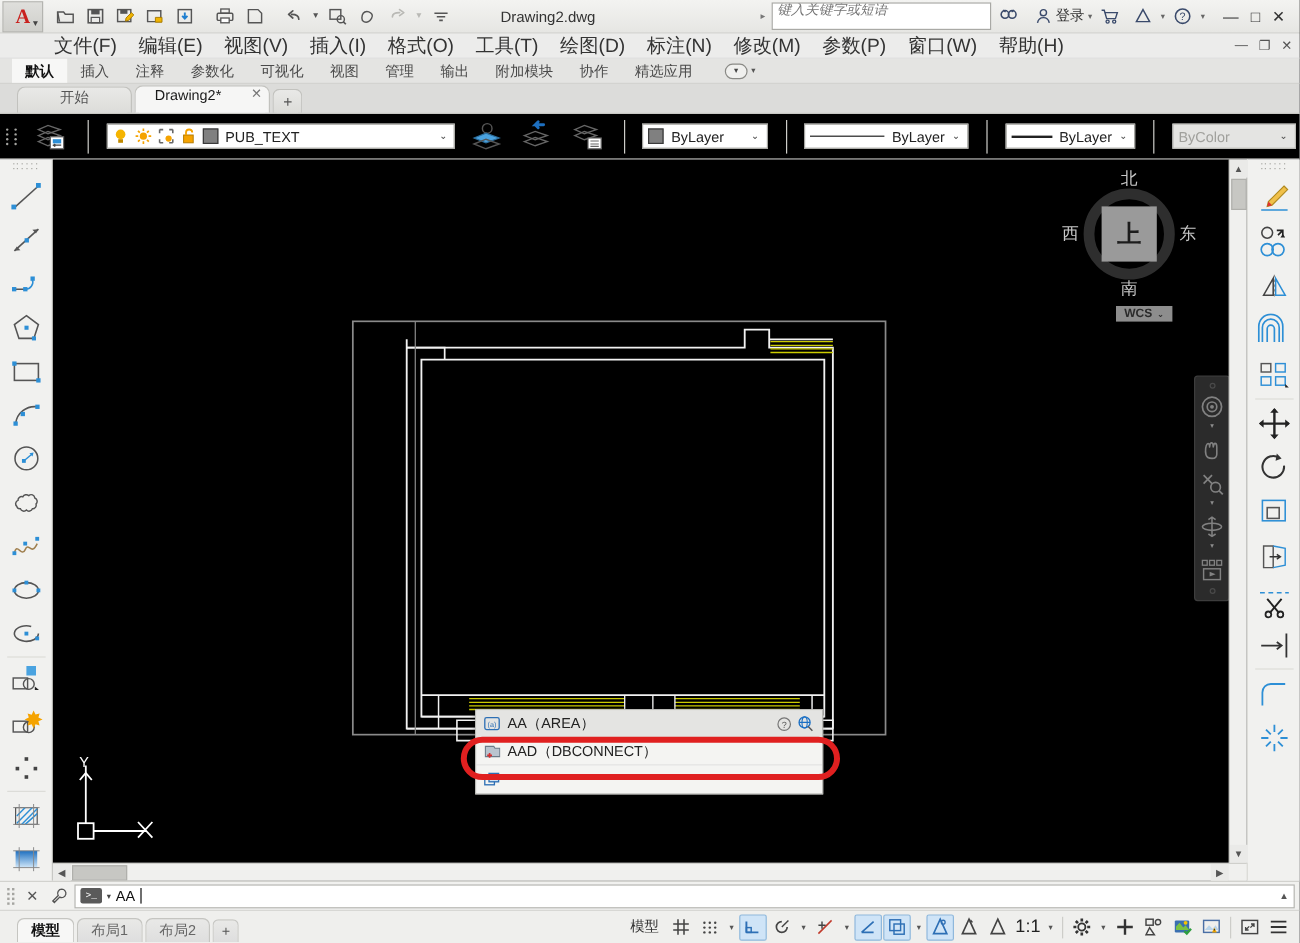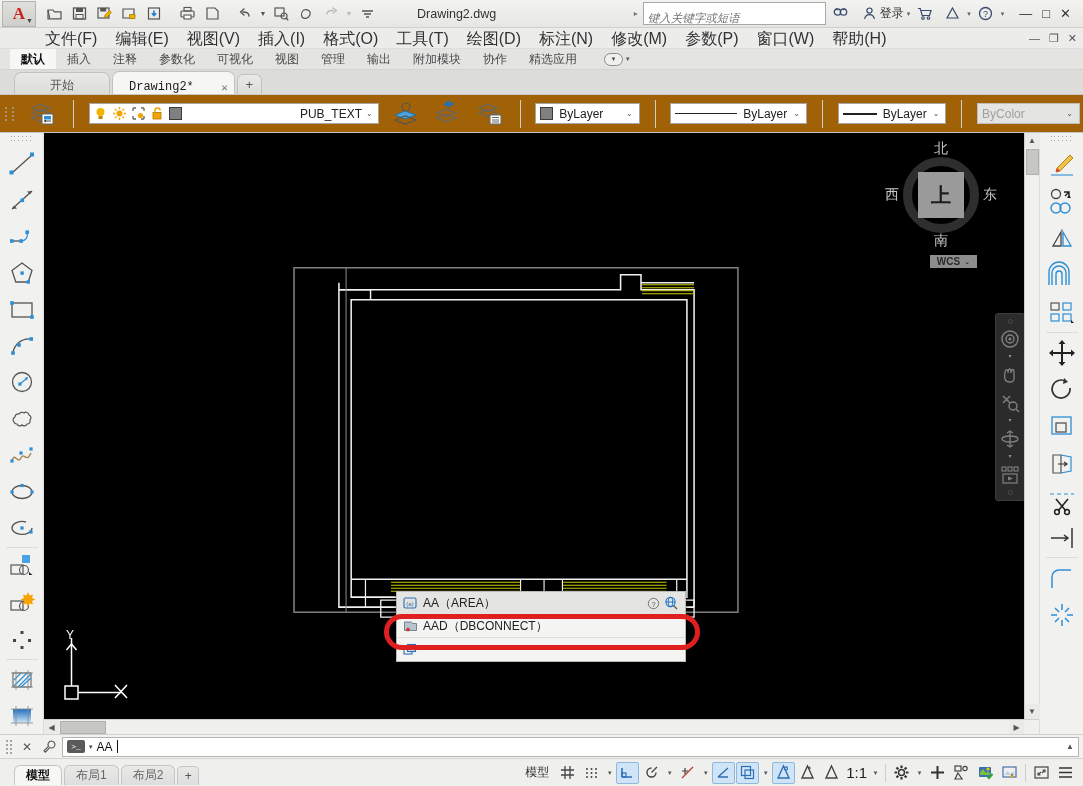--- a/index.html
+++ b/index.html
@@ -34,21 +34,21 @@
     cursor:default;
   }
   .qbtn svg { display:block; }
   .qsep { width:7px; }
   .title-doc {
     margin-left:38px; font-size:12.5px; color:#333; white-space:nowrap;
   }
   .title-right { margin-left:auto; display:flex; align-items:center; gap:3px; padding-right:4px;}
   .searchbox {
     width:183px; height:23px; background:#fff; border:1px solid #a9a9a5;
-    display:flex; align-items:flex-end; padding:0 4px;
+    display:flex; align-items:flex-start; padding:0 4px;
   }
   .searchbox input {
     border:0; outline:0; width:100%; font-size:11.5px; font-style:italic;
     color:#8d8d8d; background:transparent; font-family:inherit;
   }
   .tri-left { font-size:8px; color:#777; margin-right:2px; }
   .loginbox { display:flex; align-items:center; gap:3px; margin-left:6px; font-size:12px; color:#333; }
   .mini-caret { font-size:7px; color:#666; }
   .wctrl { display:flex; align-items:center; gap:10px; margin-left:12px; padding-right:6px; color:#333; }
   .wctrl div { cursor:default; font-size:13px; line-height:1; }
@@ -78,37 +78,37 @@
   .filetabs {
     height:25px; flex:0 0 25px; background:#dcdcda;
     display:flex; align-items:flex-end; padding-left:14px; gap:2px;
     border-bottom:1px solid #c8c8c4;
   }
   .ftab {
     height:22px; min-width:96px; padding:0 16px;
     background:linear-gradient(#e9e9e7,#dcdcd9);
     border:1px solid #c2c2be; border-bottom:none;
     border-radius:7px 7px 0 0;
-    display:flex; align-items:flex-end; justify-content:center;
-    font-size:12px; color:#555; cursor:default; position:relative;font-family:Liberation Mono, monospace;
+    display:flex; align-items:flex-start; justify-content:center;
+    font-size:12px; color:#555; cursor:default; position:relative;
   }
   .ftab.active { background:#f6f6f5; color:#1a1a1a; height:23px; }
   .ftab .closex { position:absolute; right:6px; font-size:11px; color:#777; }
   .ftab.hasclose { padding-right:40px; }
   .ftab-add {
     width:25px;height:20px;background:linear-gradient(#e9e9e7,#dcdcd9);
     border:1px solid #c2c2be;border-bottom:none;border-radius:6px 6px 0 0;
     display:flex;align-items:center;justify-content:center;font-size:13px;color:#555;
   }
 
   
   .propbar {
-    height:38px; flex:0 0 38px; background:#a16207;
+    height:38px; flex:0 0 38px; background:#000000;
     border-bottom:1px solid #c6c6c2;
-    display:flex; align-items:center; padding:0 3px; gap:12px;text-align:right;
+    display:flex; align-items:center; padding:0 3px; gap:12px;
   }
   .grip { width:6px; height:26px; display:flex; flex-direction:column; justify-content:center; gap:2px; align-items:center;}
   .grip i { width:2px;height:2px;background:#a5a5a1;display:block;border-radius:50%;}
   .gripcol { display:flex; gap:1px; }
   .pnlbtn { width:30px;height:32px;display:flex;align-items:center;justify-content:center; }
   .layer-combo {
     width:290px; height:21px; background:#fff; border:1px solid #a5a5a1;
     display:flex; align-items:center; gap:4px; padding:0 3px;
   }
   .layer-combo .lname { font-size:12px; color:#222; margin-left:2px; flex:1; }

